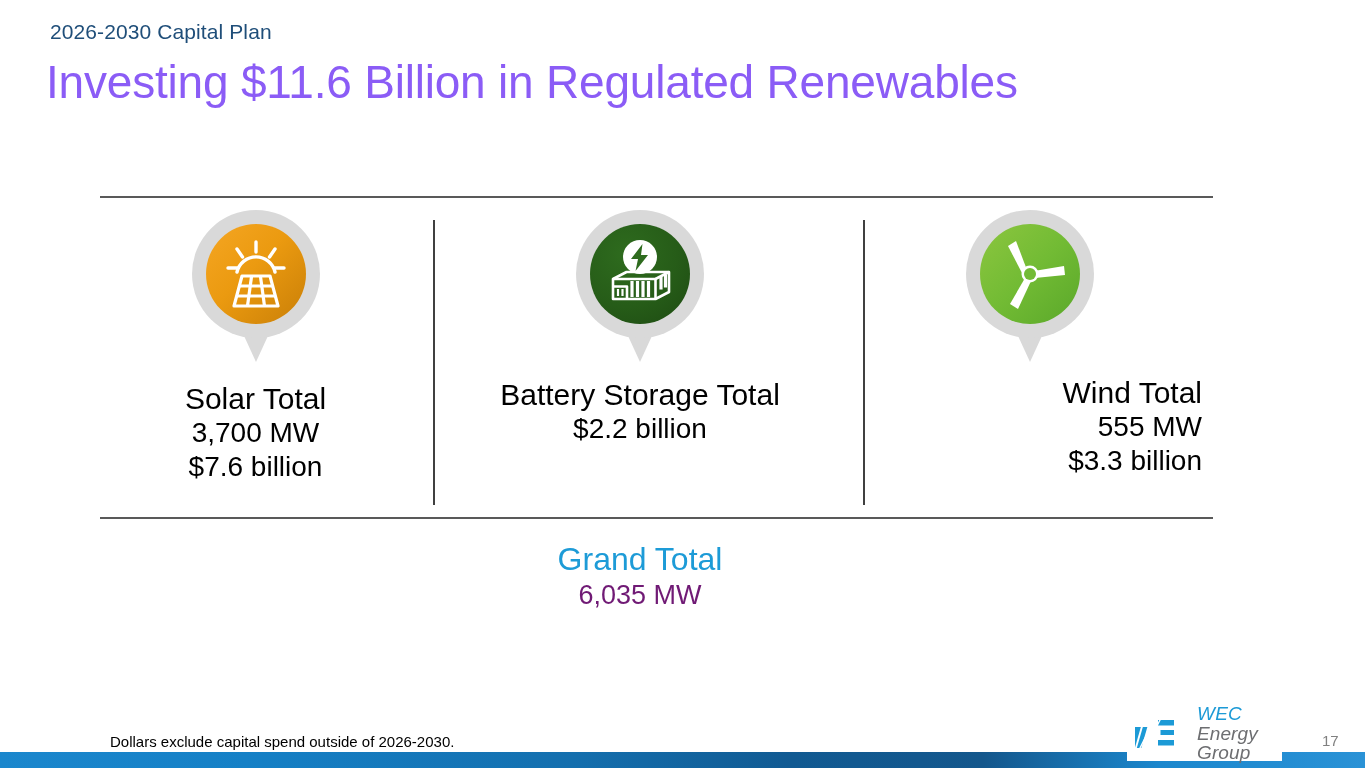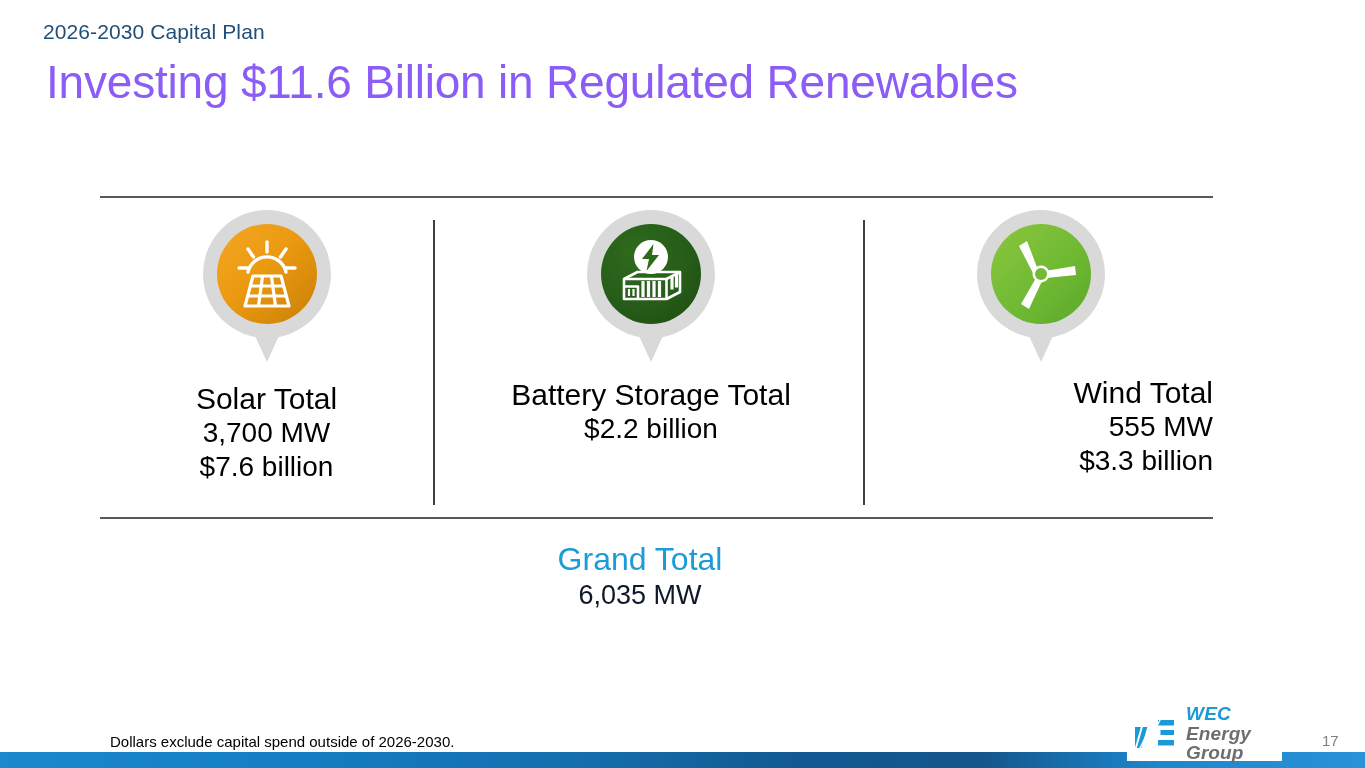--- a/index.html
+++ b/index.html
@@ -12,21 +12,21 @@
     height: 768px;
     position: relative;
     overflow: hidden;
     font-family: "Liberation Sans", sans-serif;
     color: #000000;
   }
 
   
   .eyebrow {
     position: absolute;
-    left: 43px;
+    left: 50px;
     top: 20px;
     font-size: 21px;
     color: #1f4e79;
     letter-spacing: 0.1px;
     white-space: nowrap;
   }
   .slide-title {
     position: absolute;
     left: 46px;
     top: 55px;
@@ -53,21 +53,21 @@
     border-left: 2px solid #404040;
     top: 220px;
     height: 285px;
   }
   .vdivider.v1 { left: 433px; }
   .vdivider.v2 { left: 863px; }
 
   
   .cols {
     position: absolute;
-    left: 100px;
+    left: 89px;
     top: 210px;
     width: 1113px;
     height: 300px;
   }
   .col {
     position: absolute;
     top: 0;
     text-align: center;
   }
   .col-solar   { left: 0px;   width: 333px; }
@@ -138,21 +138,21 @@
   }
   .grand-title {
     font-size: 32px;
     line-height: 38px;
     color: #1d9bd7;
     text-align: center;
   }
   .grand-line {
     font-size: 27px;
     line-height: 34px;
-    color: #0f172a;
+    color: #701a75;
   }
 
   
   .footnote {
     position: absolute;
     left: 110px;
     top: 733px;
     font-size: 15px;
     color: #000000;
     white-space: nowrap;
@@ -183,24 +183,24 @@
     width: 155px;
     height: 55px;
     background: #ffffff;
     display: flex;
     align-items: center;
     padding-left: 8px;
     box-sizing: border-box;
   }
   .logo-mark { width: 40px; height: 36px; flex: none; }
   .logo-text {
-    margin-left: 11px;
+    margin-left: 22px;
     line-height: 1.02;
     font-style: italic;
-    font-weight: bold;
+    font-weight: normal;
   }
   .logo-wec {
     font-size: 19px;
     color: #1c9ad6;
     letter-spacing: 0.2px;
   }
   .logo-energy {
     font-size: 19px;
     color: #6d6e71;
     letter-spacing: 0.1px;

